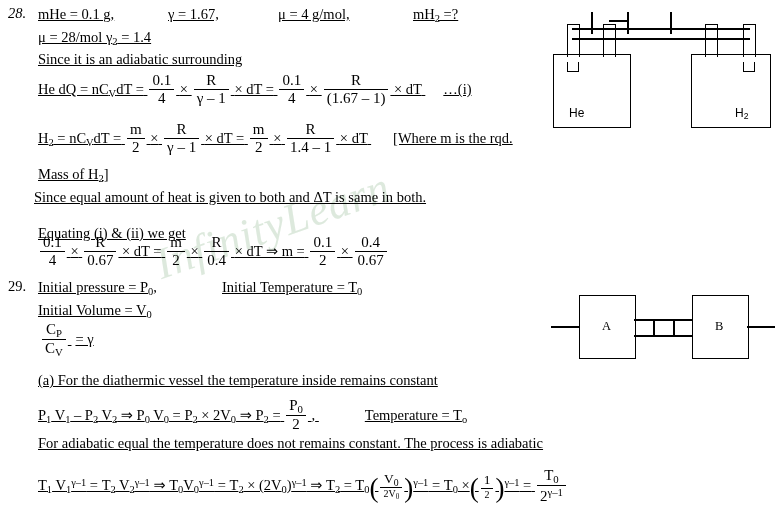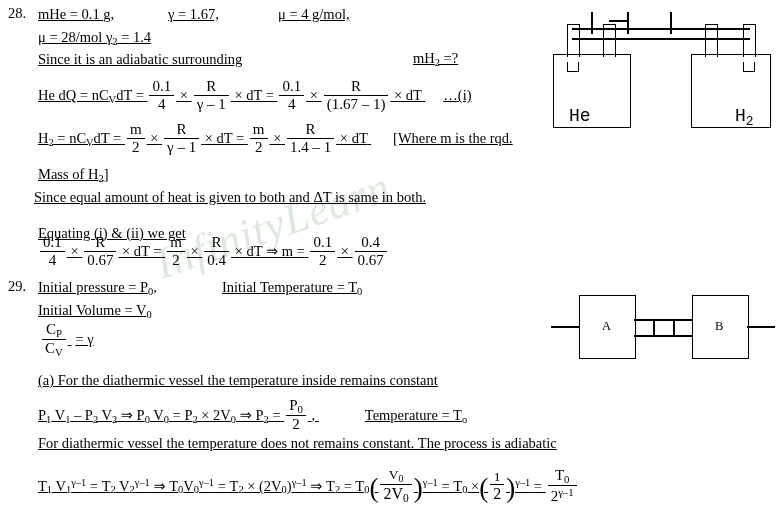--- a/index.html
+++ b/index.html
@@ -70,21 +70,21 @@
   }
   .frac .nume {
     display: block;
     padding: 0 3px;
     font-size: 13.5px;
   }
   .frac .deno {
     display: block;
     border-top: 1.2px solid #000;
     padding: 0 3px;
-    font-size: 16px;
+    font-size: 10px;
   }
   .bigfrac .nume, .bigfrac .deno { font-size: 15px; }
   .pbig {
     font-size: 27px;
     vertical-align: middle;
     line-height: 0;
     position: relative;
     top: 1px;
   }
 
@@ -100,22 +100,22 @@
     position: absolute;
     border: 1.5px solid #000;
     background: transparent;
   }
   .fig1 .tube {
     position: absolute;
     background: #000;
   }
   .flasklabel {
     position: absolute;
-    font-size: 18px;
-    font-family: Liberation Mono, monospace;
+    font-size: 12px;
+    font-family: Liberation Sans, sans-serif;
   }
 
   
   .fig2 {
     position: absolute;
     left: 549px;
     top: 285px;
     width: 226px;
     height: 85px;
   }
@@ -134,42 +134,42 @@
 </style>
 </head>
 <body>
 
 <div class="page">
 
   <div class="watermark">InfinityLearn</div>
 
   <div class="content">
 
-    <div class="num" style="left:8px; top:5px;">28.</div>
+    <div class="num" style="left:8px; top:5px;font-style:italic;">28.</div>
 
     <div class="line" style="left:38px; top:5px;">
       <span>mHe = 0.1 g,</span>
     </div>
     <div class="line" style="left:168px; top:5px;">
       <span>γ = 1.67,</span>
     </div>
     <div class="line" style="left:278px; top:5px;">
       <span>μ = 4 g/mol,</span>
     </div>
-    <div class="line" style="left:413px; top:5px;margin-top:44px;">
+    <div class="line" style="left:413px; top:5px;">
       <span>mH</span><sub>2</sub><span> =?</span>
     </div>
 
     <div class="line" style="left:38px; top:28px;">
       <span>μ = 28/mol γ</span><sub>2</sub><span> = 1.4</span>
     </div>
 
     <div class="line" style="left:38px; top:50px;">Since it is an adiabatic surrounding</div>
 
-    <div class="line" style="left:38px; top:79px;">
+    <div class="line" style="left:38px; top:73px;">
       <span>He dQ = nC</span><sub>V</sub><span>dT =</span>
       <span class="frac bigfrac">
         <span class="nume">0.1</span>
         <span class="deno">4</span>
       </span>
       <span>×</span>
       <span class="frac bigfrac">
         <span class="nume">R</span>
         <span class="deno">γ – 1</span>
       </span>
@@ -276,21 +276,21 @@
     <div class="line" style="left:38px; top:398px;">
       <span>P</span><sub>1</sub><span> V</span><sub>1</sub><span> – P</span><sub>2</sub><span> V</span><sub>2</sub><span> ⇒ P</span><sub>0</sub><span> V</span><sub>0</sub><span> = P</span><sub>2</sub><span> × 2V</span><sub>0</sub><span> ⇒ P</span><sub>2</sub><span> =</span>
       <span class="frac bigfrac">
         <span class="nume"><span>P</span><sub>0</sub></span>
         <span class="deno">2</span>
       </span>
       <span>,</span>
       <span style="margin-left:46px;"><span>Temperature = T</span><sub>o</sub></span>
     </div>
 
-    <div class="line" style="left:38px; top:434px;">For diathermic vessel the temperature does not remains constant. The process is adiabatic</div>
+    <div class="line" style="left:38px; top:434px;">For adiabatic equal the temperature does not remains constant. The process is adiabatic</div>
 
     <div class="line" style="left:38px; top:468px;">
       <span>T</span><sub>1</sub><span> V</span><sub>1</sub><sup>γ–1</sup><span> = T</span><sub>2</sub><span> V</span><sub>2</sub><sup>γ–1</sup><span> ⇒ T</span><sub>0</sub><span>V</span><sub>0</sub><sup>γ–1</sup><span> = T</span><sub>2</sub><span> × (2V</span><sub>0</sub><span>)</span><sup>γ–1</sup><span> ⇒ T</span><sub>2</sub><span> =  T</span><sub>0</sub><span class="pbig">(</span><span class="frac">
         <span class="nume"><span>V</span><sub>0</sub></span>
         <span class="deno"><span>2V</span><sub>0</sub></span>
       </span><span class="pbig">)</span><sup>γ–1</sup><span> = T</span><sub>0</sub><span> ×</span><span class="pbig">(</span><span class="frac">
         <span class="nume">1</span>
         <span class="deno">2</span>
       </span><span class="pbig">)</span><sup>γ–1</sup><span> =</span>
       <span class="frac bigfrac">

